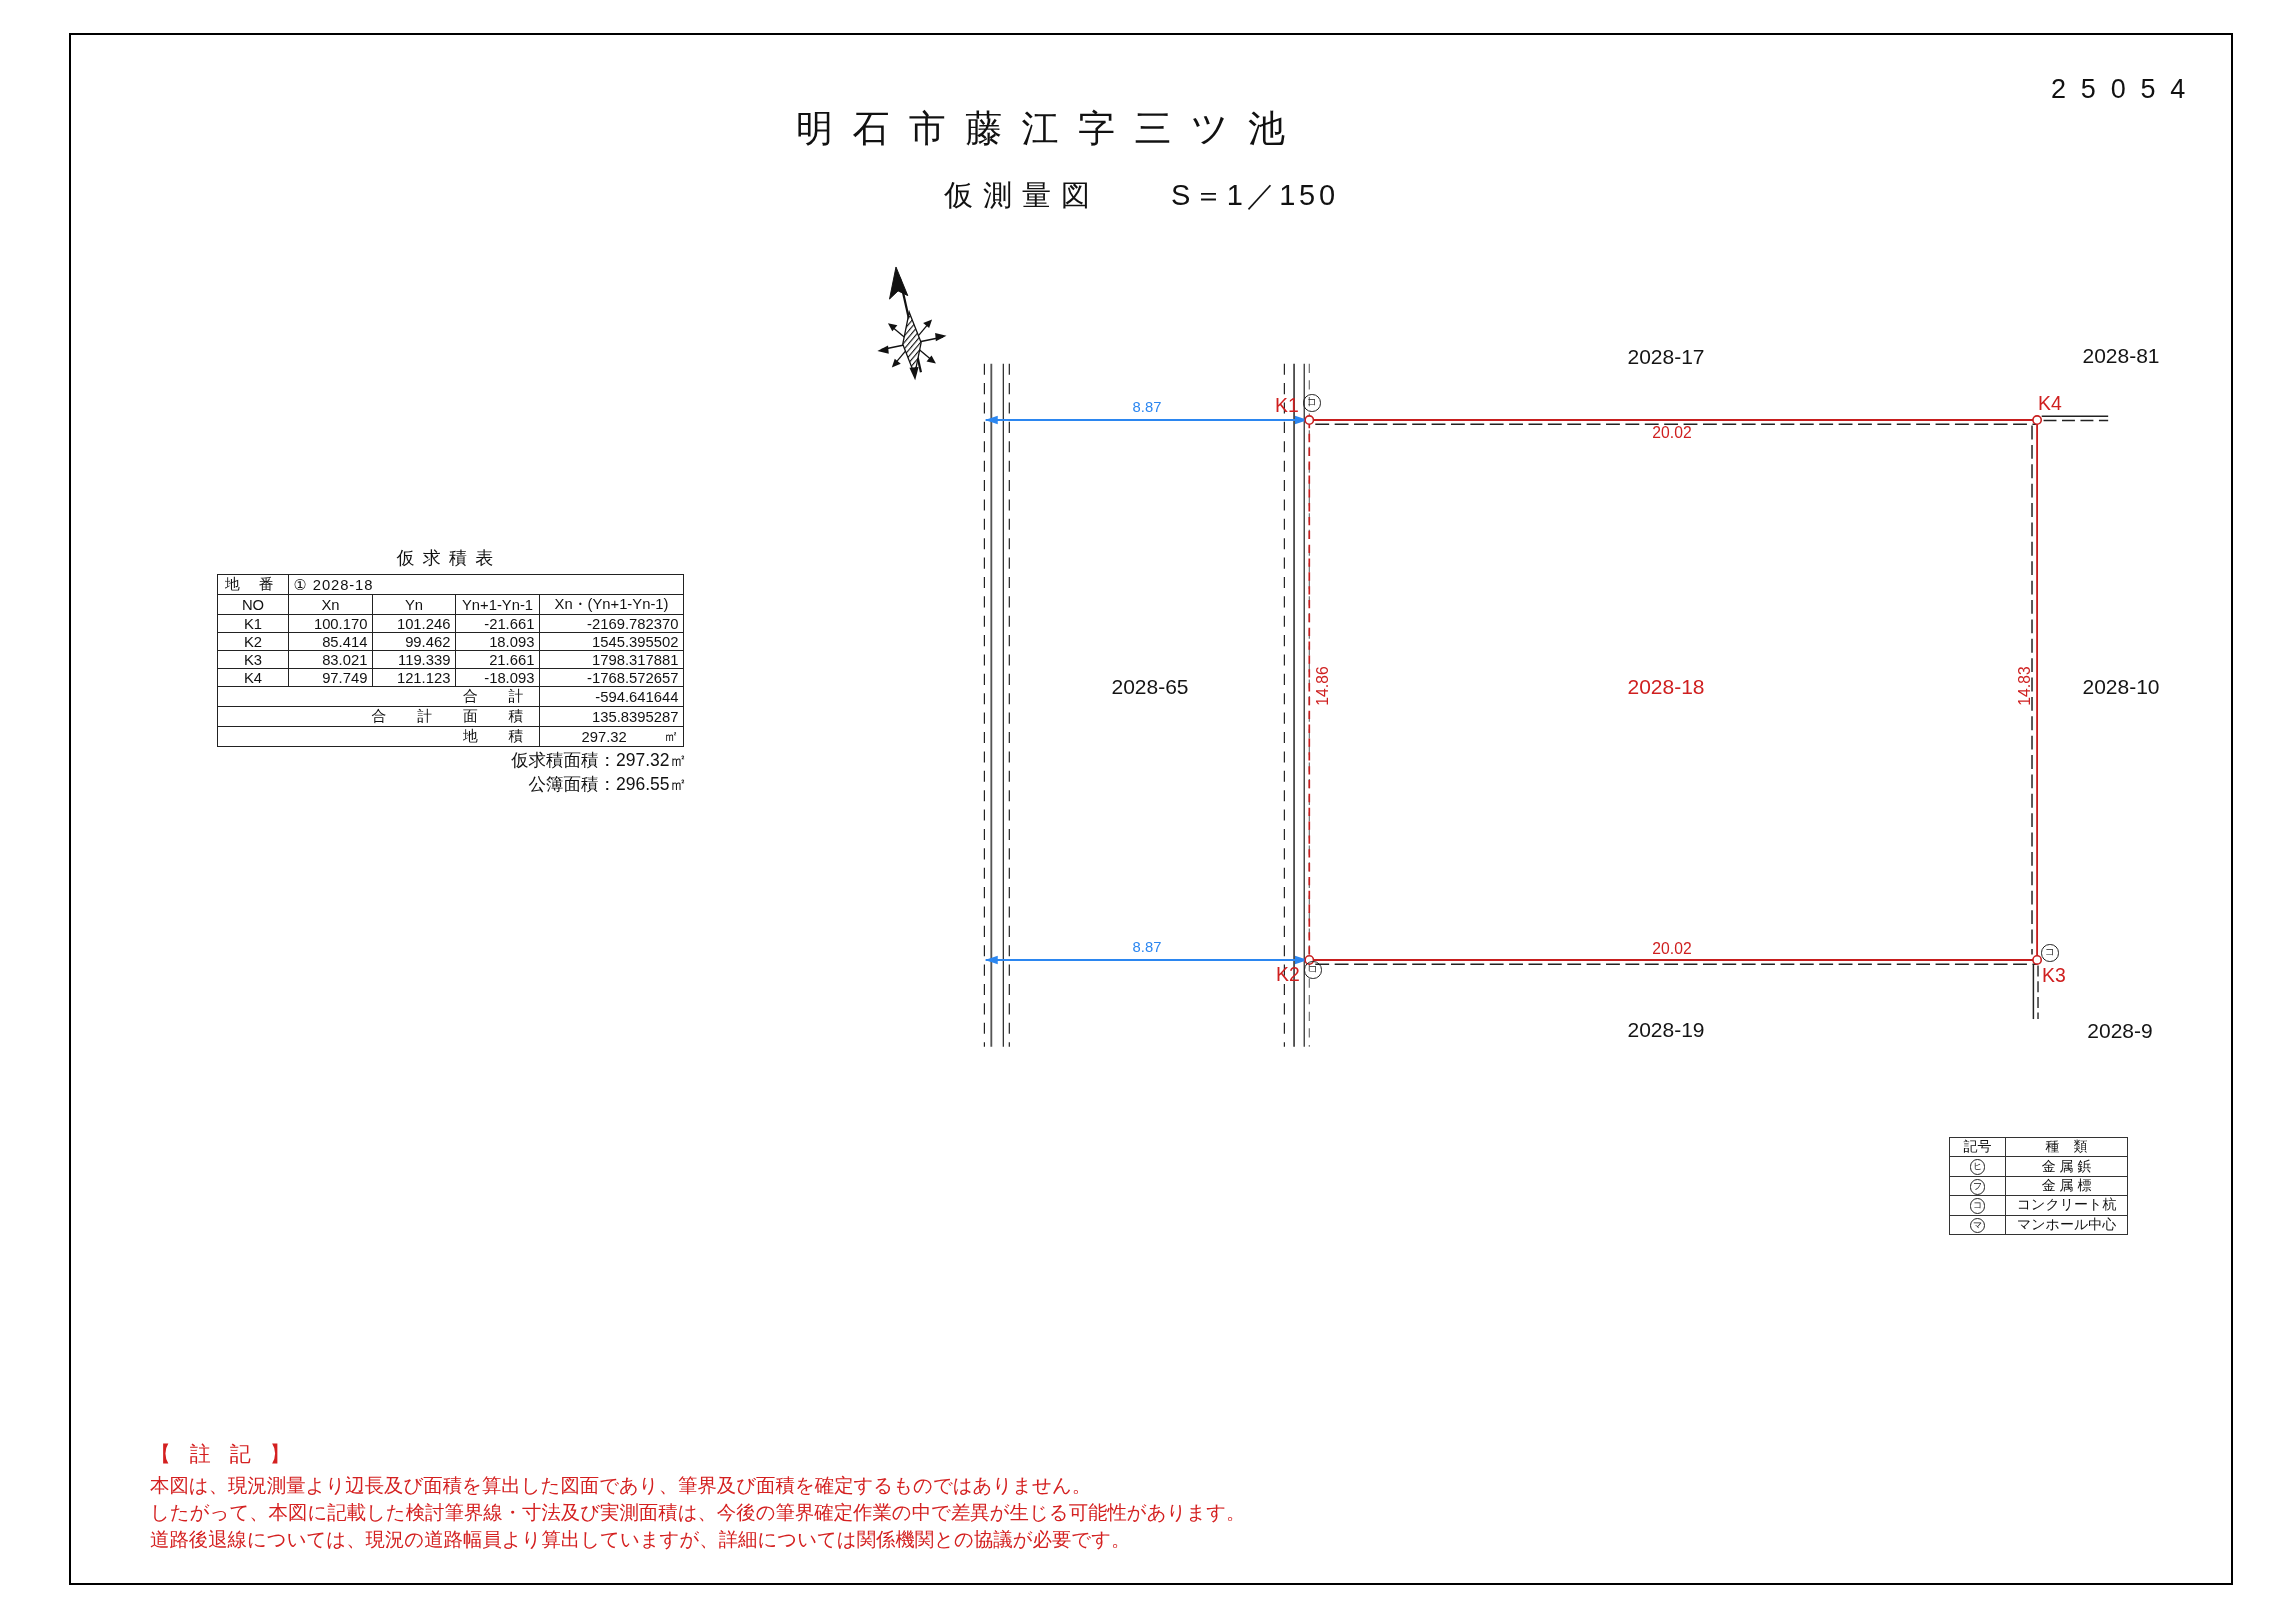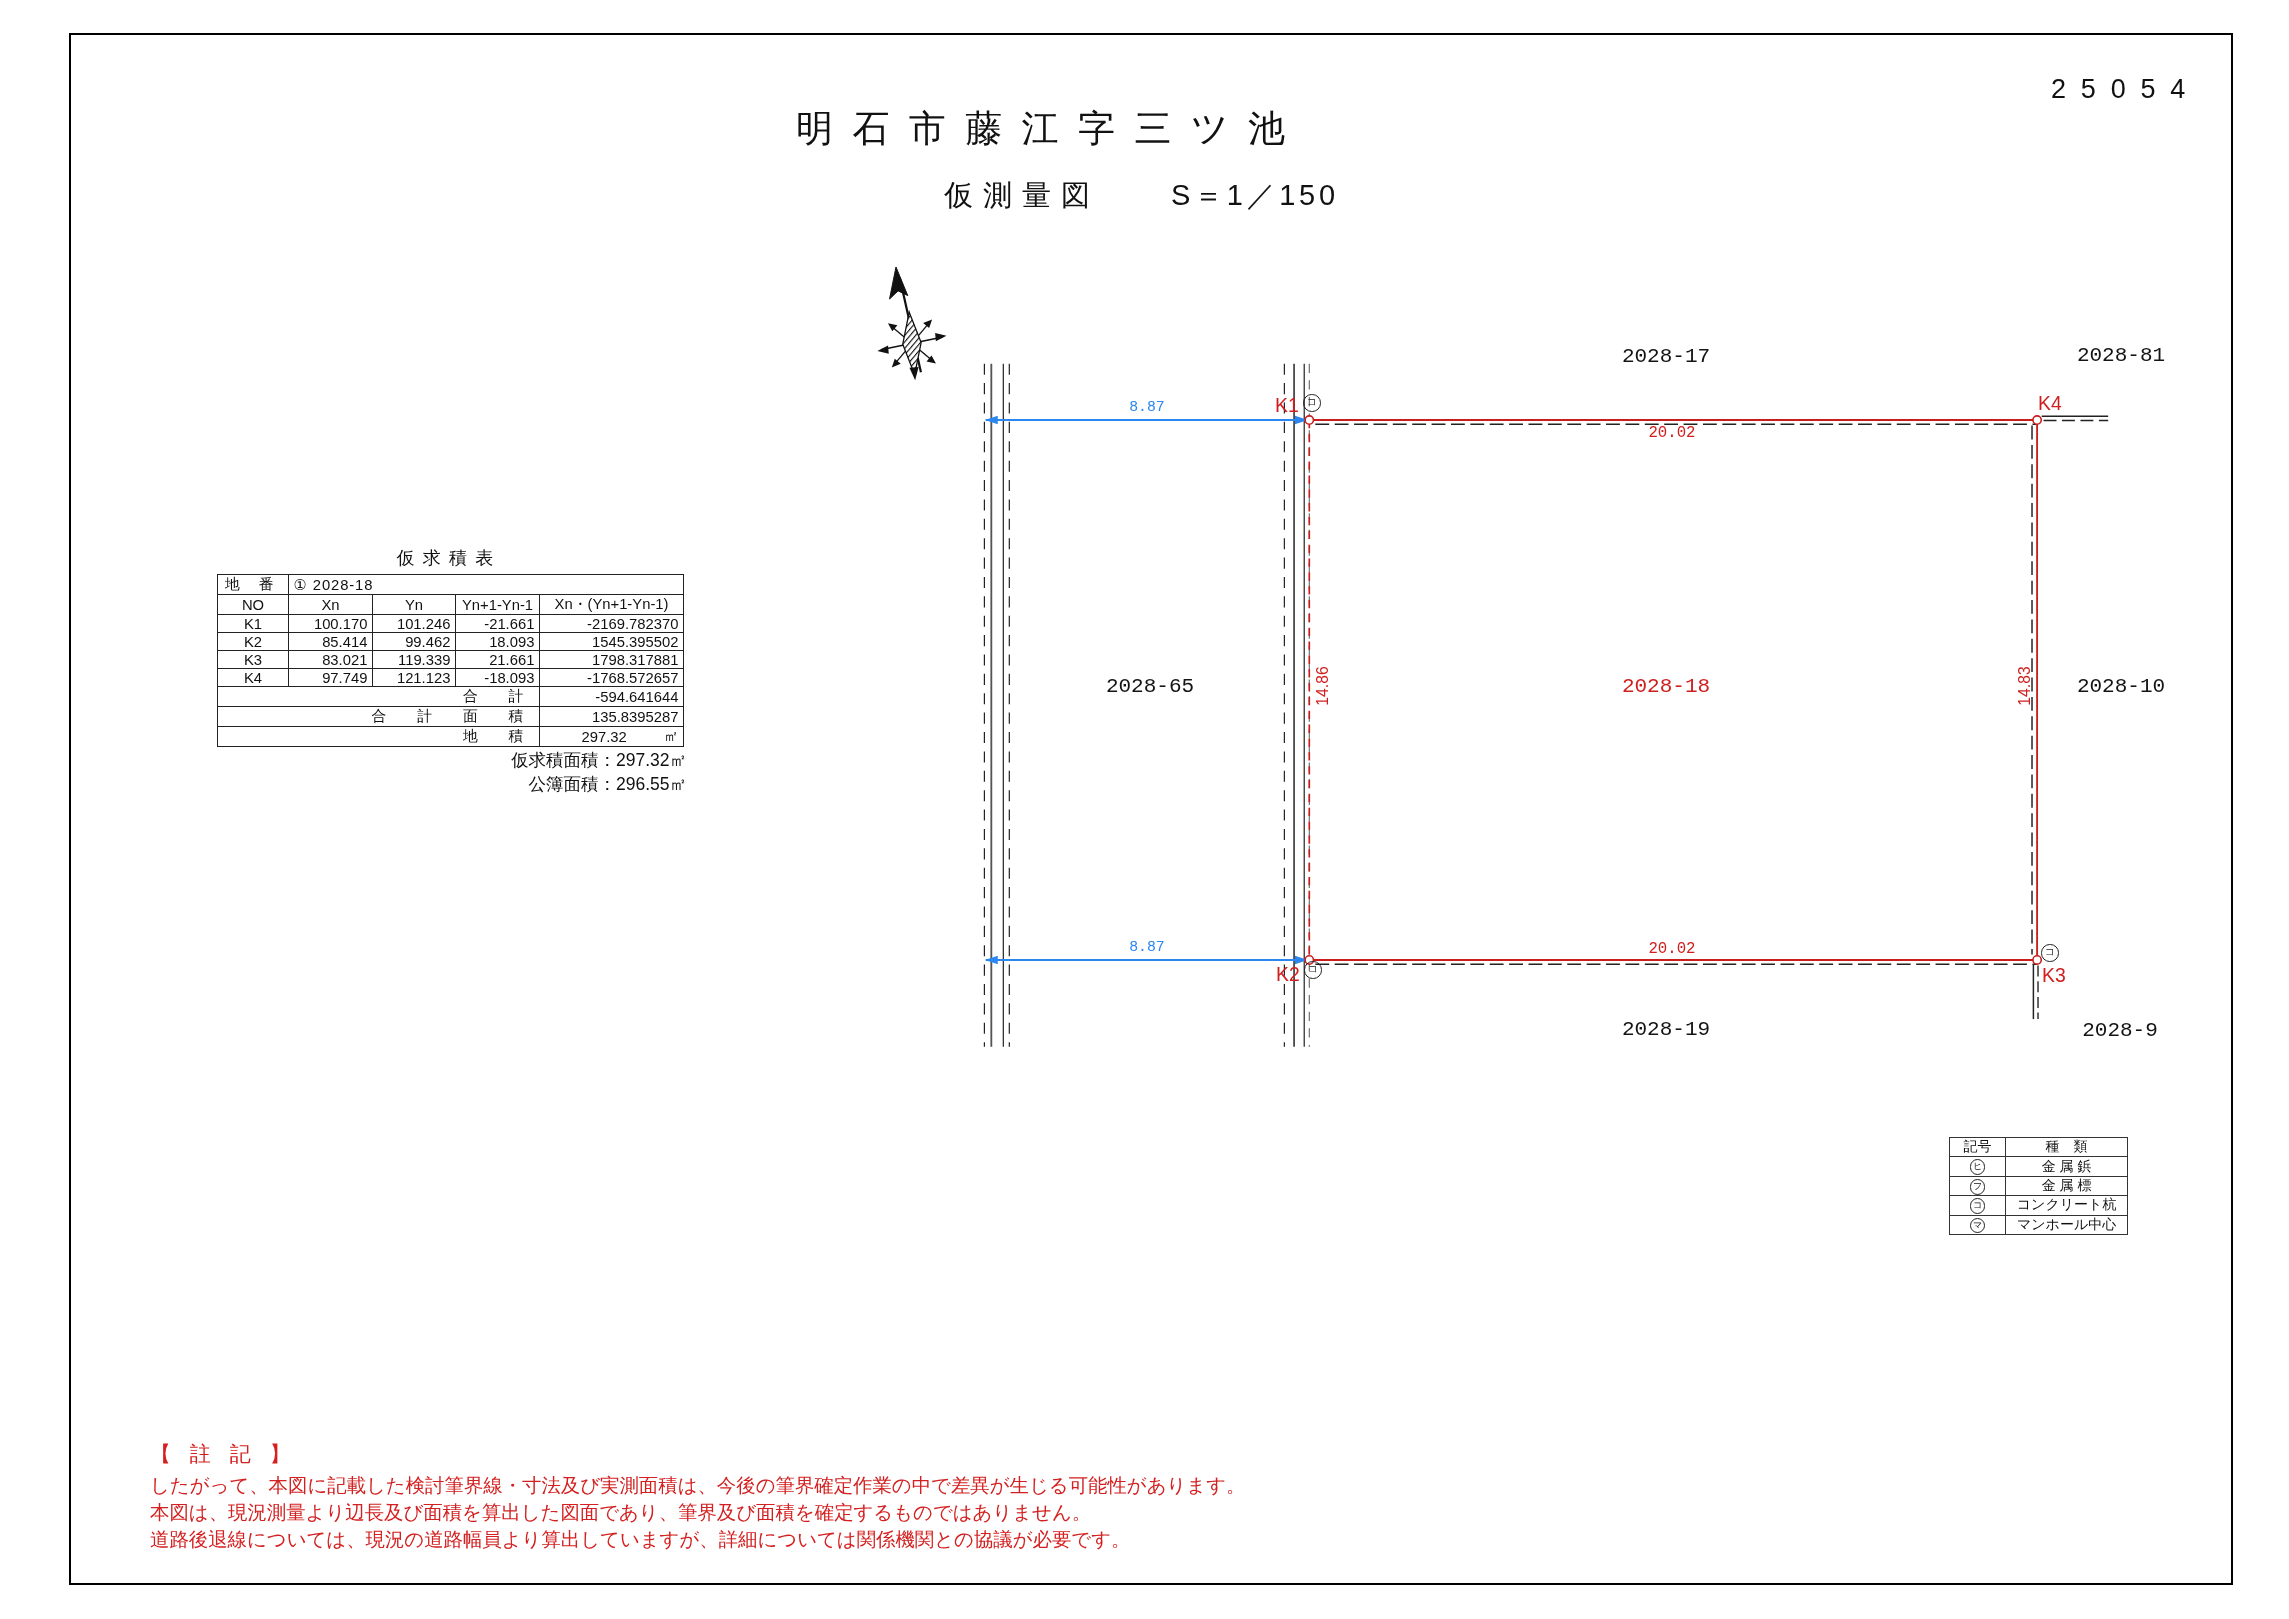--- a/index.html
+++ b/index.html
@@ -1,21 +1,21 @@
 <!DOCTYPE html>
 <html style="font-size:14.8px"><head>
 <meta charset="utf-8">
 <style>
   html,body{margin:0;padding:0;background:#ffffff;}
   body{
     width:2290px;height:1620px;position:relative;overflow:hidden;
     font-family:"Liberation Sans","DejaVu Sans",sans-serif;color:#111;
   }
   .abs{position:absolute;white-space:nowrap;}
-  .ctr{transform:translateX(-50%);text-align:center;font-family:Liberation Mono, monospace;}
+  .ctr{transform:translateX(-50%);text-align:center;}
   .frame{
     position:absolute;left:69px;top:33px;width:2164px;height:1552px;
     border:2.8px solid #000;box-sizing:border-box;pointer-events:none;
   }
   .sheet-no{font-size:27px;letter-spacing:14.8px;color:#111;}
   .map-title{font-size:37px;letter-spacing:19.4px;color:#111;}
   .sub{font-size:29px;color:#111;margin-left:10px;}
   .sub-map{letter-spacing:10px;}
   .sub-scale{letter-spacing:3.7px;}
   .red{color:#d42020;}
@@ -266,17 +266,17 @@
   </tr>
   <tr>
     <td><span class="sym">マ</span></td>
     <td>マンホール中心</td>
   </tr>
 </tbody>
   </table>
 
 <div class="abs notes" style="left:150px;top:1440px;">
   <div class="notes-title">【 註 記 】</div>
+  <div class="notes-line">本図は、現況測量より辺長及び面積を算出した図面であり、筆界及び面積を確定するものではありません。</div>
   <div class="notes-line">したがって、本図に記載した検討筆界線・寸法及び実測面積は、今後の筆界確定作業の中で差異が生じる可能性があります。</div>
-  <div class="notes-line">本図は、現況測量より辺長及び面積を算出した図面であり、筆界及び面積を確定するものではありません。</div>
   <div class="notes-line">道路後退線については、現況の道路幅員より算出していますが、詳細については関係機関との協議が必要です。</div>
 </div>
 
 
 </body></html>

